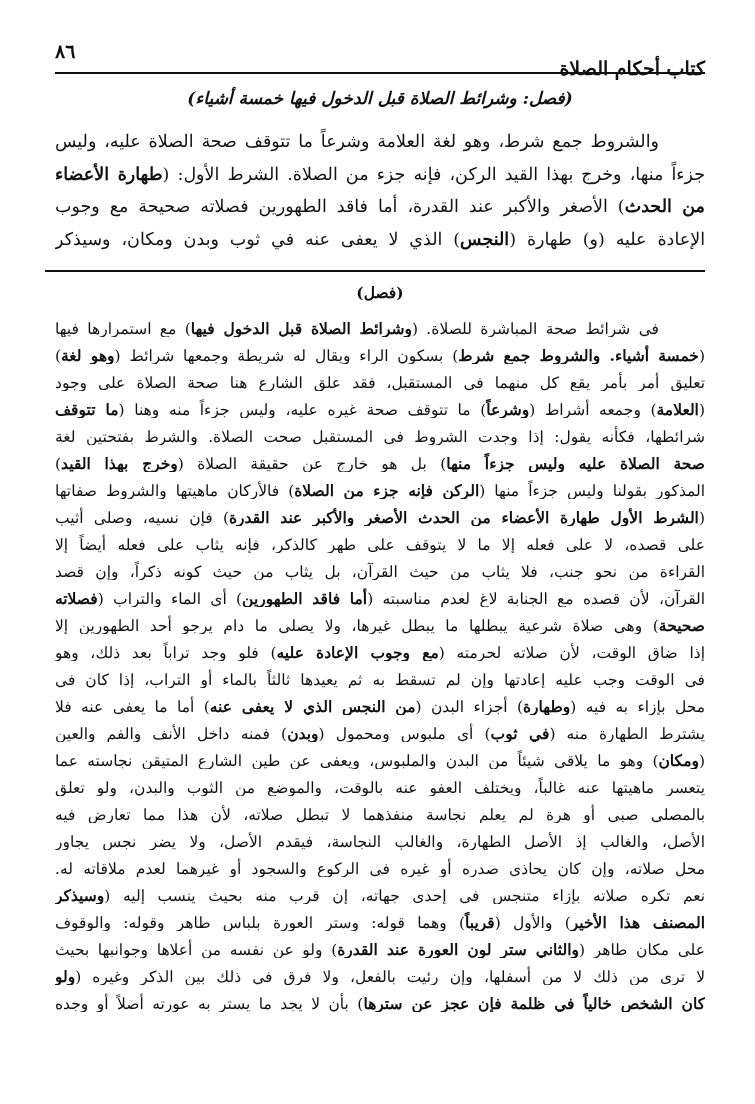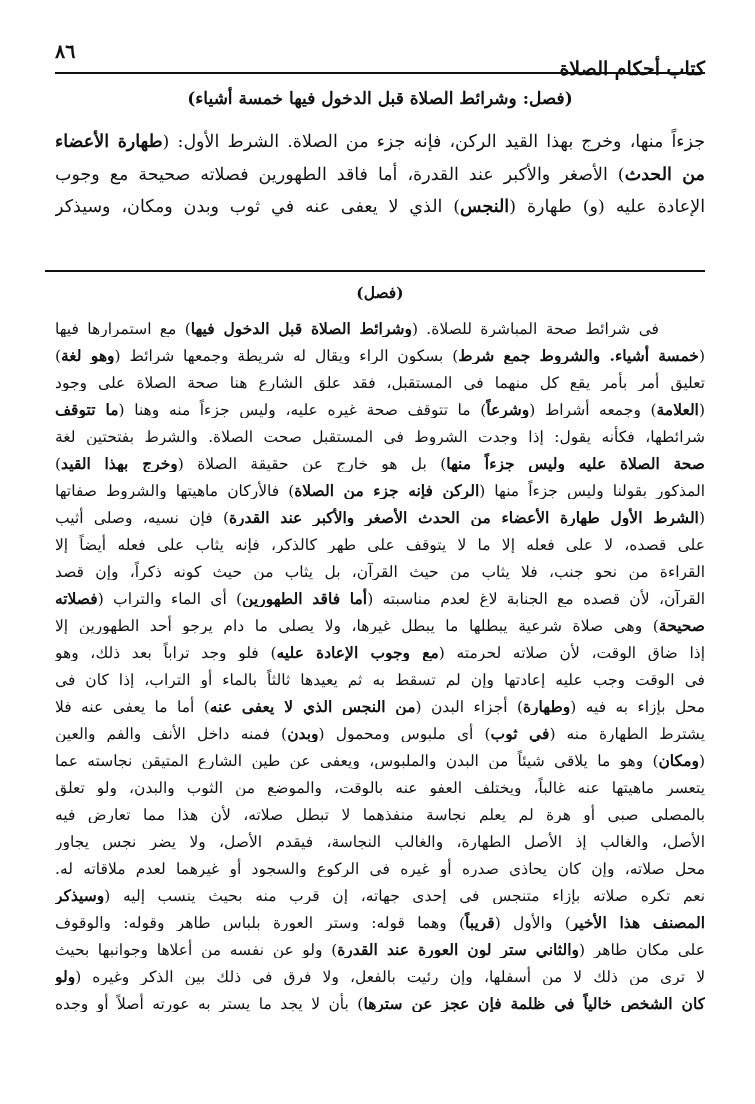--- a/index.html
+++ b/index.html
@@ -6,21 +6,21 @@
     body {
       width: 755px; height: 1104px; position: relative; overflow: hidden;
       font-family: "DejaVu Serif", "Liberation Serif", serif;
       color: #111111;
     }
     .page { position: absolute; left: 55px; top: 0; width: 650px; height: 1104px; direction: rtl; }
     .header { position: absolute; top: 40px; left: 0; right: 0; height: 30px; }
     .running-title { position: absolute; right: 0; top: 17px; font-weight: bold; font-size: 19px; }
     .page-number { position: absolute; left: 0; top: 0; font-weight: bold; font-size: 19px; }
     .header-rule { position: absolute; top: 72px; left: 0; right: 0; height: 2px; background: #111; }
-    .main-heading { position: absolute; top: 88px; left: 0; right: 0; text-align: center; font-weight: bold; font-size: 17px; }
+    .main-heading { position: absolute; top: 88px; left: 0; right: 0; text-align: center; font-weight: bold; font-size: 17px; font-style: italic; }
     .main-text { position: absolute; top: 125px; left: 0; right: 0; font-size: 17.5px; line-height: 32.5px; }
     .line { white-space: nowrap; text-align: justify; text-align-last: justify; height: 32.5px; overflow: hidden; }
     .indent { padding-right: 46px; }
     .b { font-weight: bold; }
     .divider { position: absolute; top: 270px; left: -10px; right: 0; height: 2px; background: #111; }
     .comment-heading { position: absolute; top: 283px; left: 0; right: 0; text-align: center; font-weight: bold; font-size: 15.5px; }
     .commentary { position: absolute; top: 310px; left: 0; right: 0; font-size: 15.5px; line-height: 38px; }
     .commentary .line { height: 27px; }
   </style>
 </head>
@@ -28,20 +28,21 @@
 
 <div class="page">
   <div class="header">
     <span class="running-title">كتاب أحكام الصلاة</span>
     <span class="page-number">٨٦</span>
   </div>
   <div class="header-rule"></div>
 
   <div class="main-heading">(فصل: وشرائط الصلاة قبل الدخول فيها خمسة أشياء)</div>
   <div class="main-text" id="main-text">
+      <div class="line indent"><span>والشروط جمع شرط، وهو لغة العلامة وشرعاً ما تتوقف صحة الصلاة عليه، وليس</span></div>
       <div class="line"><span>جزءاً منها، وخرج بهذا القيد الركن، فإنه جزء من الصلاة. الشرط الأول: (</span><span class="b">طهارة الأعضاء</span></div>
       <div class="line"><span class="b">من الحدث</span><span>) الأصغر والأكبر عند القدرة، أما فاقد الطهورين فصلاته صحيحة مع وجوب</span></div>
       <div class="line"><span>الإعادة عليه (و) طهارة (</span><span class="b">النجس</span><span>) الذي لا يعفى عنه في ثوب وبدن ومكان، وسيذكر</span></div>
     </div>
 
   <div class="divider"></div>
 
   <div class="comment-heading">(فصل)</div>
   <div class="commentary" id="commentary">
       <div class="line indent"><span>في شرائط صحة المباشرة للصلاة. (</span><span class="b">وشرائط الصلاة قبل الدخول فيها</span><span>) مع استمرارها فيها</span></div>

